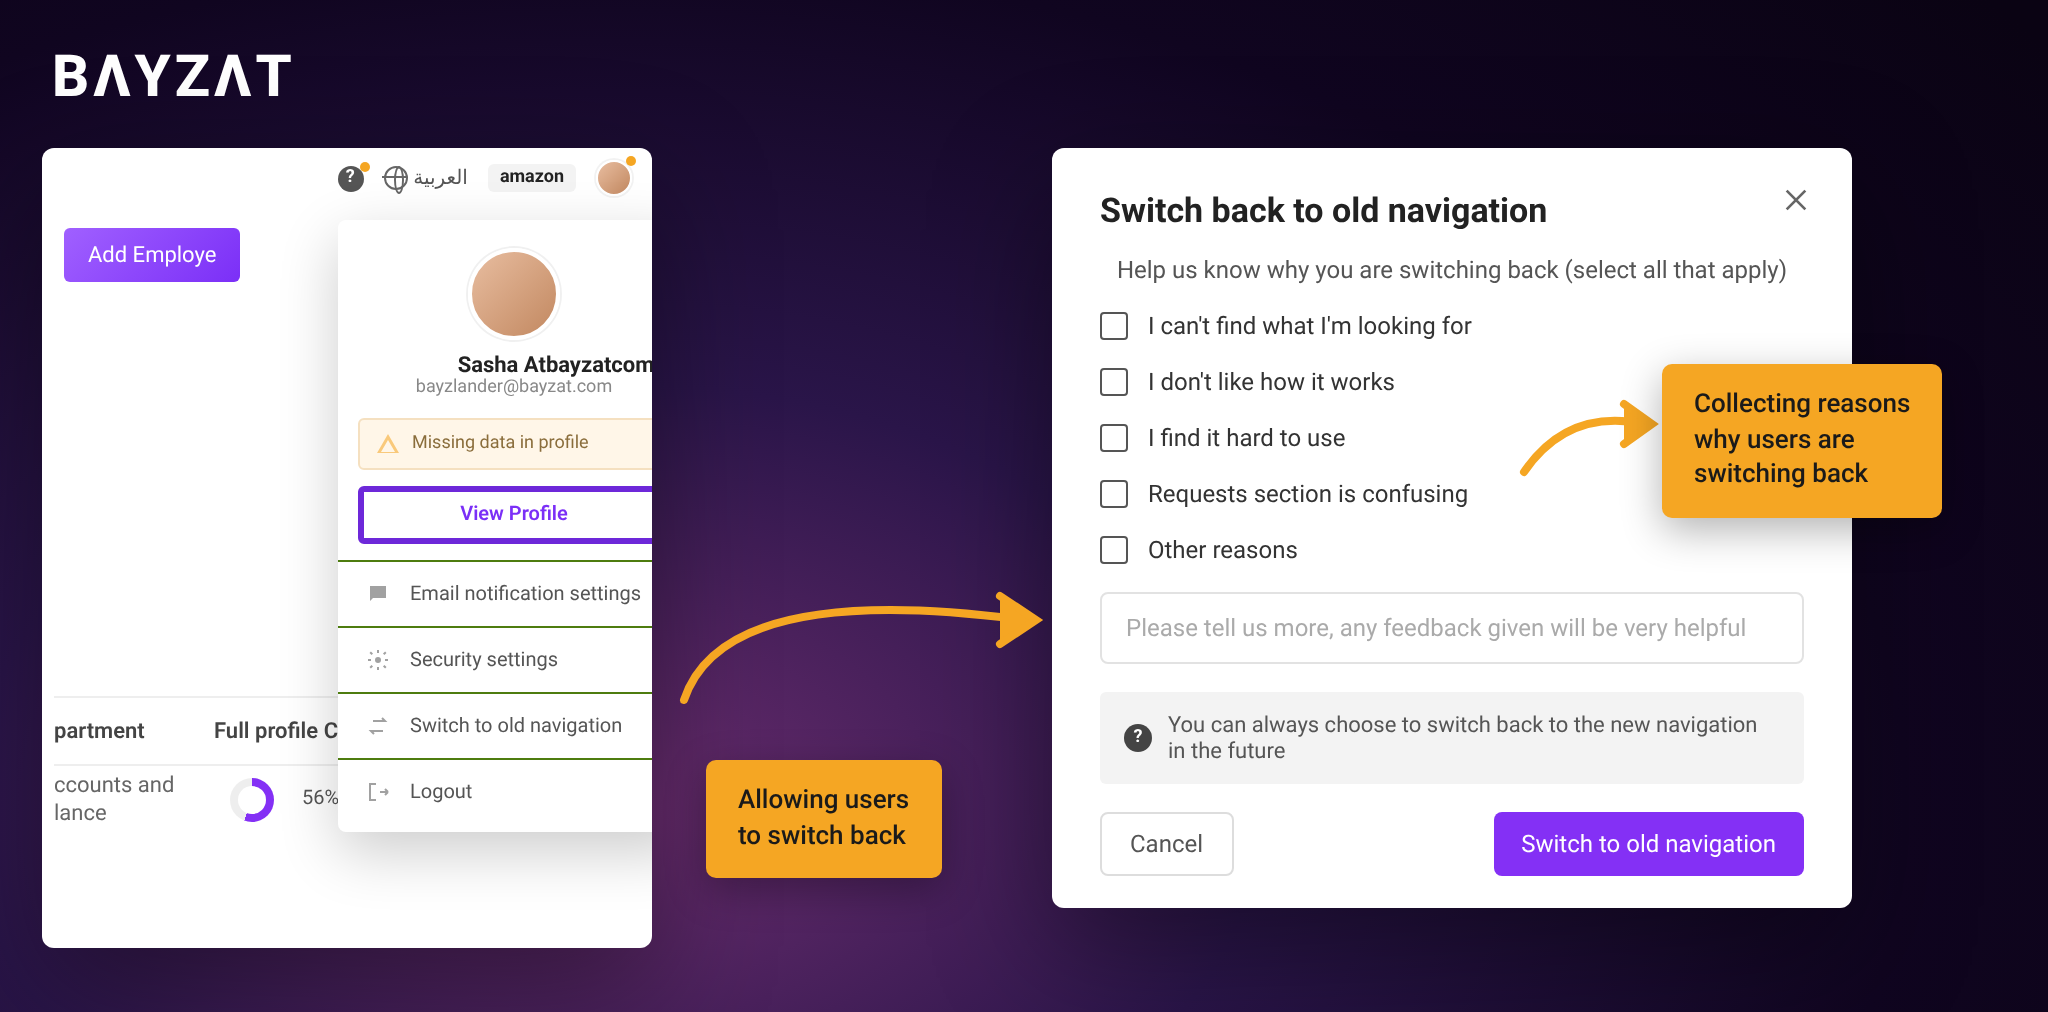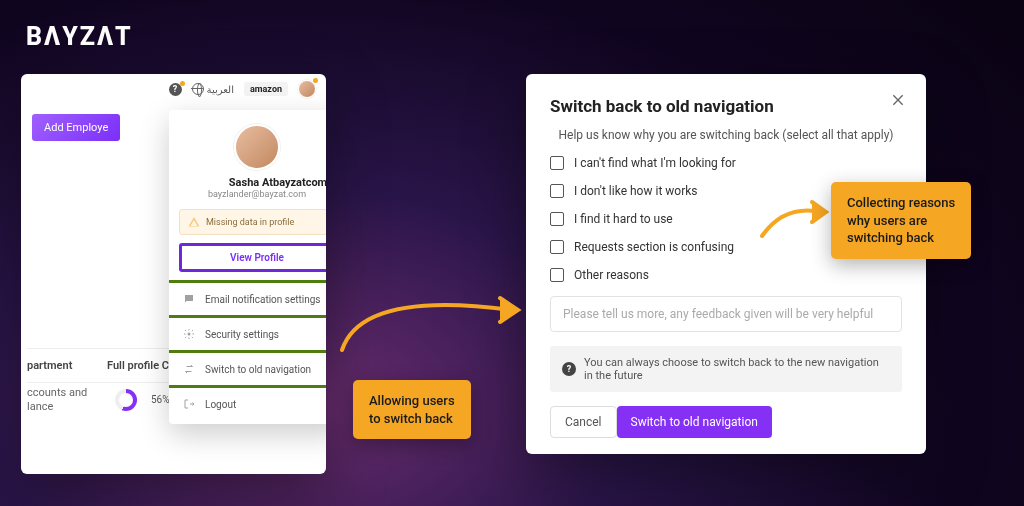--- a/index.html
+++ b/index.html
@@ -1,17 +1,17 @@
 <!DOCTYPE html>
 <html><head>
 <meta charset="utf-8">
 <style>
   *{box-sizing:border-box;margin:0;padding:0;font-family:-apple-system,BlinkMacSystemFont,"Segoe UI",Roboto,Helvetica,Arial,sans-serif;}
   body{width:1024px;height:506px;overflow:hidden;background:radial-gradient(ellipse 90% 120% at 30% 80%,#6a2d6f 0%,#2a1549 35%,#100520 70%,#0a0313 100%);position:relative;color:#222;}
-  .logo{position:absolute;top:22px;left:26px;color:#fff;font-weight:800;font-size:25px;letter-spacing:2px;}
+  .logo{position:absolute;top:22px;left:26px;color:#fff;font-weight:800;font-size:29px;letter-spacing:2px;}
   .panel{position:absolute;background:#fff;border-radius:6px;box-shadow:0 20px 60px rgba(0,0,0,.4);}
   .app{top:74px;left:21px;width:305px;height:400px;overflow:hidden;}
   .app-topbar{position:absolute;top:0;left:0;right:0;height:30px;display:flex;align-items:center;justify-content:flex-end;gap:10px;padding:0 10px;font-size:10px;color:#555;}
   .topbar-item{display:flex;align-items:center;gap:3px;position:relative;}
   .help-ic{width:13px;height:13px;border-radius:50%;background:#555;color:#fff;display:flex;align-items:center;justify-content:center;font-size:9px;font-weight:bold;}
   .dot-badge{position:absolute;top:-2px;right:-3px;width:5px;height:5px;border-radius:50%;background:#f5a623;}
   .globe{width:12px;height:12px;border:1.2px solid #666;border-radius:50%;position:relative;}
   .globe::before{content:"";position:absolute;top:-1.2px;left:4px;width:3px;height:12px;border:1.2px solid #666;border-radius:50%;}
   .globe::after{content:"";position:absolute;top:4px;left:-1.2px;width:12px;height:1.2px;background:#666;}
   .amazon-chip{background:#f3f3f3;border-radius:3px;padding:2px 6px;font-size:9px;font-weight:700;color:#222;}
@@ -21,33 +21,33 @@
   .th{font-weight:600;color:#444;}
   .prog{width:22px;height:22px;border-radius:50%;background:conic-gradient(#8430f5 var(--p),#eee 0);display:flex;align-items:center;justify-content:center;margin-left:8px;position:relative;}
   .prog::before{content:"";position:absolute;width:14px;height:14px;background:#fff;border-radius:50%;}
   .prog-lbl{position:absolute;left:36px;font-size:10px;color:#555;}
   .dropdown{position:absolute;top:36px;left:148px;width:176px;background:#fff;border-radius:4px;box-shadow:0 10px 30px rgba(0,0,0,.2);padding:14px 0 4px;z-index:5;}
   .dd-avatar{width:46px;height:46px;border-radius:50%;background:linear-gradient(135deg,#e8bda0,#c28860);margin:0 auto 6px;border:2px solid #fff;box-shadow:0 0 0 1px rgba(0,0,0,.06);}
   .dd-name{text-align:center;font-size:11px;font-weight:700;color:#222;padding-left:42px;}
   .dd-email{text-align:center;font-size:9px;color:#888;margin-bottom:10px;}
   .dd-warn{margin:0 10px 8px;background:#fff6e8;border:1px solid #f5e0c0;border-radius:3px;padding:6px 8px;font-size:9px;color:#8a6d3b;display:flex;align-items:center;gap:6px;}
   .dd-view{margin:0 10px 8px;border:3px solid #6d28d9;color:#7b2ff7;background:#fff;border-radius:3px;padding:6px;text-align:center;font-size:10px;font-weight:600;}
-  .dd-item{display:flex;align-items:center;gap:10px;padding:10px 14px;font-size:10px;color:#555;border-top:3px solid #4d7c0f;cursor:pointer;}
+  .dd-item{display:flex;align-items:center;gap:10px;padding:10px 14px;font-size:10px;color:#555;border-top:1px solid #4d7c0f;cursor:pointer;}
   .dd-ic{width:12px;height:12px;opacity:.55;flex:none;}
   
   .modal{top:74px;left:526px;width:400px;padding:22px 24px 16px;}
   .modal h2{font-size:17px;font-weight:700;color:#222;}
   .close{position:absolute;top:18px;right:20px;color:#666;}
   .subtitle{font-size:12px;color:#555;margin:12px 0 14px;text-align:center;}
   .cb-row{display:flex;align-items:center;gap:10px;margin-bottom:14px;font-size:12px;color:#333;}
   .cb{width:14px;height:14px;border:1.6px solid #555;border-radius:2px;flex:none;}
   .ta{width:100%;border:1px solid #e2e2e2;border-radius:4px;padding:10px 12px;font-size:12px;color:#aaa;margin:4px 0 14px;}
   .info{background:#f3f3f3;border-radius:3px;padding:10px 12px;font-size:11px;color:#555;display:flex;align-items:center;gap:8px;margin-bottom:14px;}
   .info-ic{width:14px;height:14px;border-radius:50%;background:#444;color:#fff;display:flex;align-items:center;justify-content:center;font-size:9px;font-weight:bold;flex:none;}
-  .actions{display:flex;justify-content:flex-start;}
+  .actions{display:flex;justify-content:space-between;gap:10px;}
   .btn{border-radius:4px;padding:8px 14px;font-size:12px;border:none;cursor:pointer;}
   .btn-sec{background:#fff;border:1px solid #ddd;color:#555;}
   .btn-pri{background:#8430f5;color:#fff;}
   
   .callout{position:absolute;background:#f5a623;color:#1a1a1a;border-radius:5px;padding:12px 16px;font-size:13px;line-height:1.35;font-weight:500;box-shadow:0 6px 20px rgba(0,0,0,.3);}
   .arrow{position:absolute;stroke:#f5a623;fill:none;stroke-width:4;stroke-linecap:round;}
 </style>
 </head>
 <body>
 

